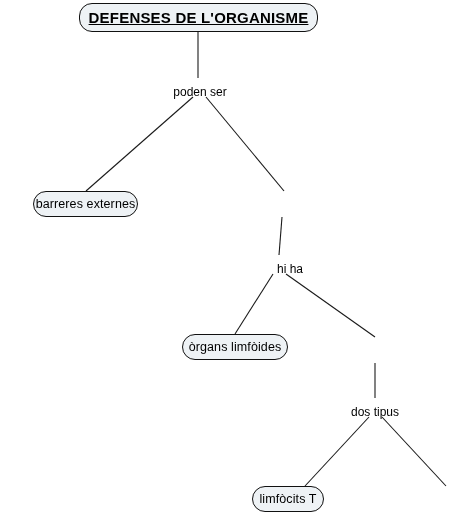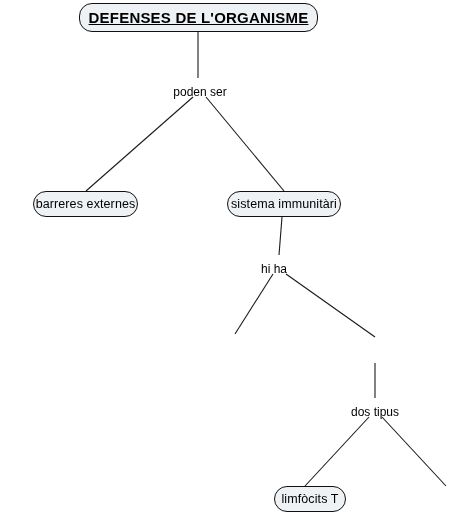--- a/index.html
+++ b/index.html
@@ -89,36 +89,36 @@
   </svg>
 
   <div class="node-box root" style="left: 49px; top: 3px; width: 239px; height: 29px;">
     <span>DEFENSES DE L'ORGANISME</span>
   </div>
 
   <div class="node-box" style="left: 3px; top: 191px; width: 105px; height: 26px;">
     <span>barreres externes</span>
   </div>
 
-  <div class="node-box" style="left: 197px; top: 191px; width: 114px; height: 26px;">
-    <span>sistema immunitàri</span>
+
+  <div class="node-box" style="left: 152px; top: 334px; width: 106px; height: 26px;">
+    <span>òrgans limfòides</span>
   </div>
 
 
-
-  <div class="node-box" style="left: 244px; top: 486px; width: 72px; height: 26px;">
+  <div class="node-box" style="left: 222px; top: 486px; width: 72px; height: 26px;">
     <span>limfòcits T</span>
   </div>
 
 
   <div class="link-label" style="left: 170px; top: 86px;">
     <span>poden ser</span>
   </div>
 
-  <div class="link-label" style="left: 244px; top: 263px;">
+  <div class="link-label" style="left: 260px; top: 263px;">
     <span>hi ha</span>
   </div>
 
   <div class="link-label" style="left: 345px; top: 406px;">
     <span>dos tipus</span>
   </div>
 
 </div>
 
 </body></html>

